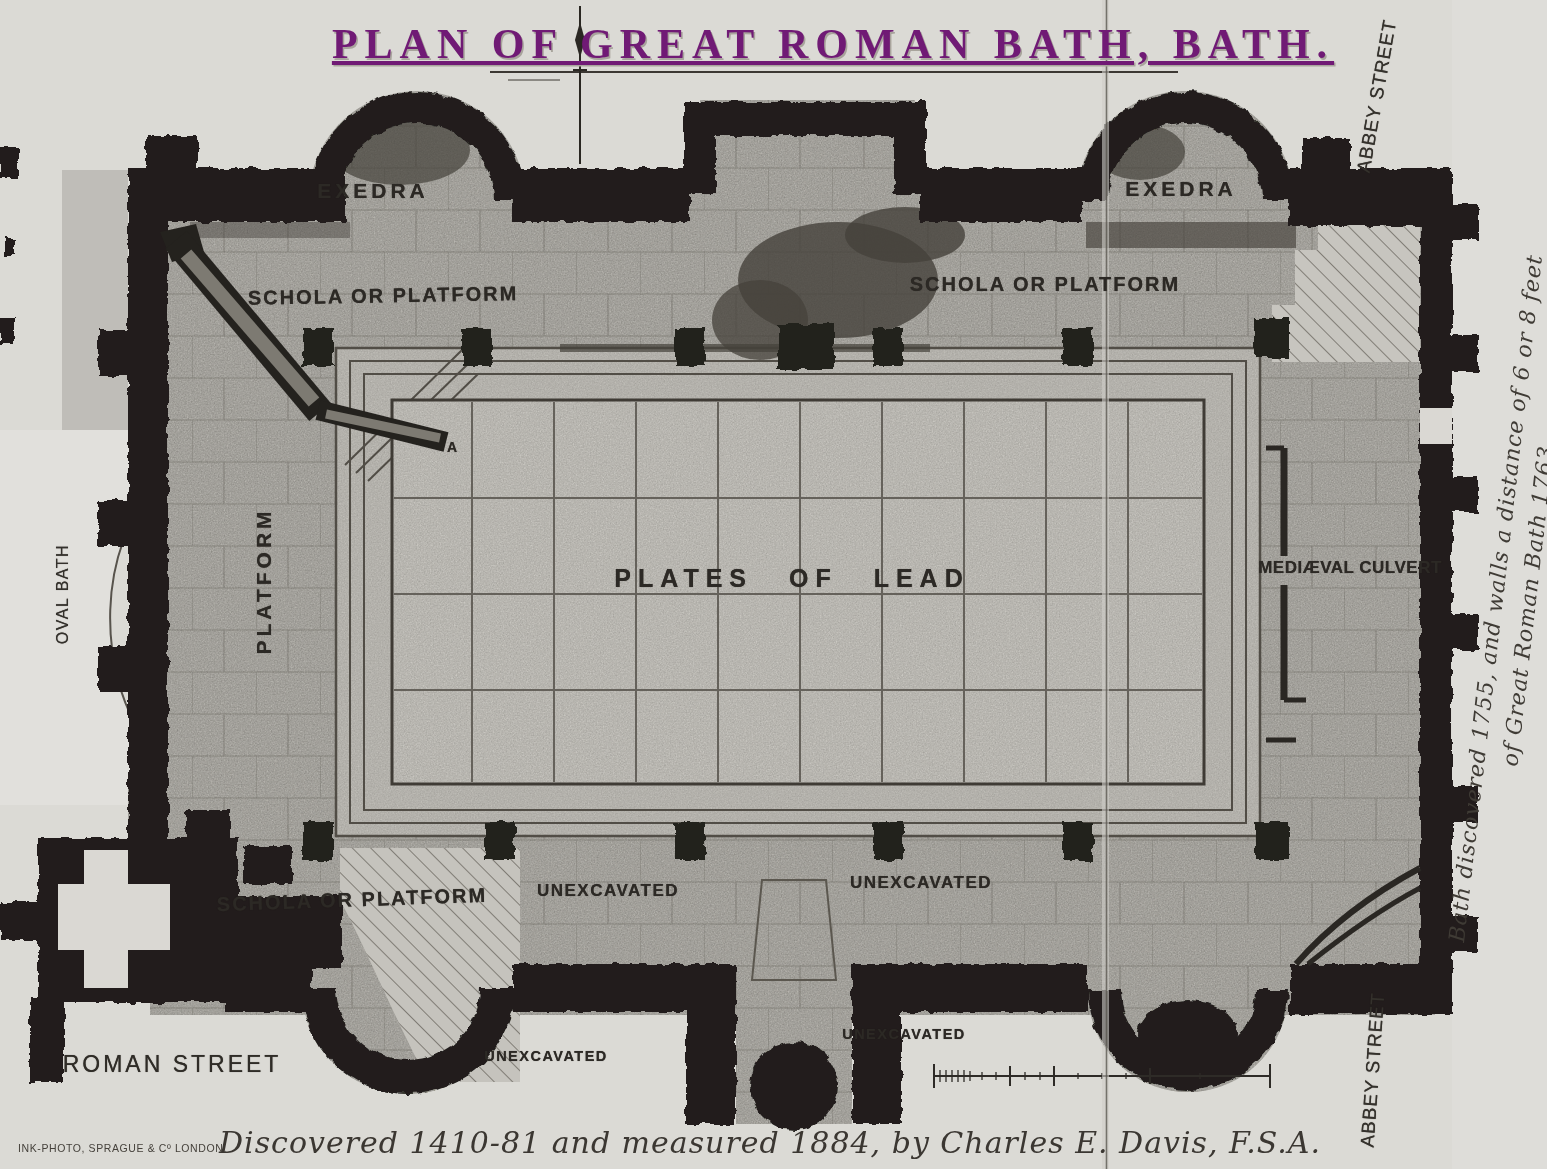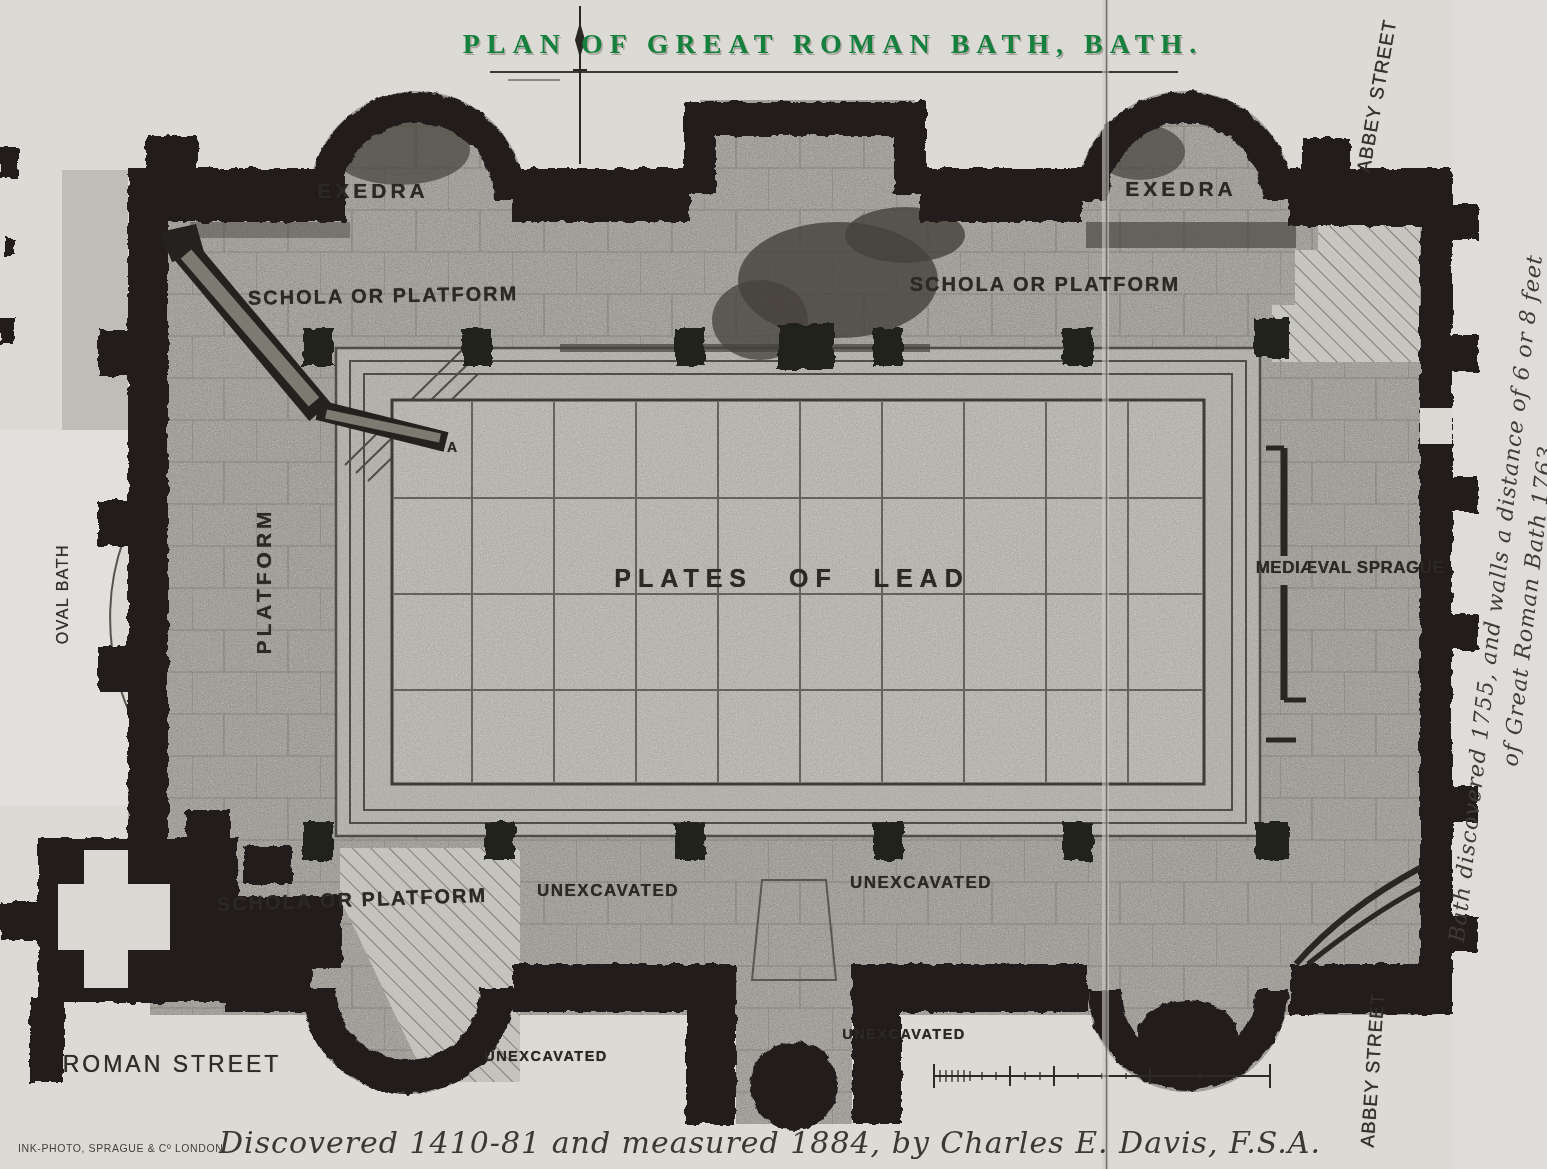--- a/index.html
+++ b/index.html
@@ -9,22 +9,22 @@
     font-family:"Liberation Sans",sans-serif;
   }
   .page svg{position:absolute;left:0;top:0;}
   .lbl{
     position:absolute; white-space:nowrap;
     transform:translate(-50%,-50%);
     font-family:"Liberation Sans",sans-serif;
     font-weight:700; color:#2c2925;
     text-shadow:0 0 0.7px rgba(38,34,28,.85);
   }
-  .l-title{font-family:"Liberation Serif",serif;font-weight:700;font-size:28px;
-           letter-spacing:7px;color:#15803d;text-shadow:1.5px 1.5px 0 #a8a49c;}
+  .l-title{font-family:"Liberation Serif",serif;font-weight:700;font-size:42px;
+           letter-spacing:7px;color:#701a75;text-shadow:1.5px 1.5px 0 #a8a49c;text-decoration:underline;}
   .l-big{font-size:21px;letter-spacing:4px;}
   .l-schola{font-size:20px;letter-spacing:2px;}
   .l-plates{font-size:25px;letter-spacing:7px;word-spacing:22px;}
   .l-culvert{font-size:17px;letter-spacing:0.5px;}
   .l-unex{font-size:17px;letter-spacing:1.5px;}
   .l-unex-sm{font-size:14.5px;letter-spacing:1.5px;}
   .l-street{font-weight:400;font-size:23px;letter-spacing:3px;color:#2f2c27;}
   .l-abbey{font-weight:400;font-size:19px;letter-spacing:1px;color:#34312c;}
   .l-oval{font-weight:400;font-size:16px;letter-spacing:1.5px;color:#34312c;}
   .l-note{font-family:"DejaVu Serif",serif;font-style:italic;font-weight:400;
@@ -250,21 +250,21 @@
 <div class="lbl l-big" style="left:1181px;top:189px">EXEDRA</div>
 
 <div class="lbl l-schola" style="left:383px;top:296px;transform:translate(-50%,-50%) rotate(-1deg)">SCHOLA OR PLATFORM</div>
 <div class="lbl l-schola" style="left:1045px;top:284px">SCHOLA OR PLATFORM</div>
 <div class="lbl l-schola" style="left:352px;top:900px;transform:translate(-50%,-50%) rotate(-2deg)">SCHOLA OR PLATFORM</div>
 
 <div class="lbl l-big" style="left:264px;top:581px;transform:translate(-50%,-50%) rotate(-90deg)">PLATFORM</div>
 
 <div class="lbl l-plates" style="left:792px;top:578px">PLATES OF LEAD</div>
 
-<div class="lbl l-culvert" style="left:1350px;top:568px">MEDIÆVAL SPRAGUE</div>
+<div class="lbl l-culvert" style="left:1350px;top:568px">MEDIÆVAL CULVERT</div>
 
 <div class="lbl l-unex" style="left:608px;top:891px">UNEXCAVATED</div>
 <div class="lbl l-unex" style="left:921px;top:883px">UNEXCAVATED</div>
 <div class="lbl l-unex-sm" style="left:546px;top:1056px">UNEXCAVATED</div>
 <div class="lbl l-unex-sm" style="left:904px;top:1034px">UNEXCAVATED</div>
 
 <div class="lbl l-a" style="left:452px;top:447px">A</div>
 
 <div class="lbl l-street" style="left:172px;top:1064px">ROMAN STREET</div>
 <div class="lbl l-abbey" style="left:1377px;top:96px;transform:translate(-50%,-50%) rotate(-80deg)">ABBEY STREET</div>

